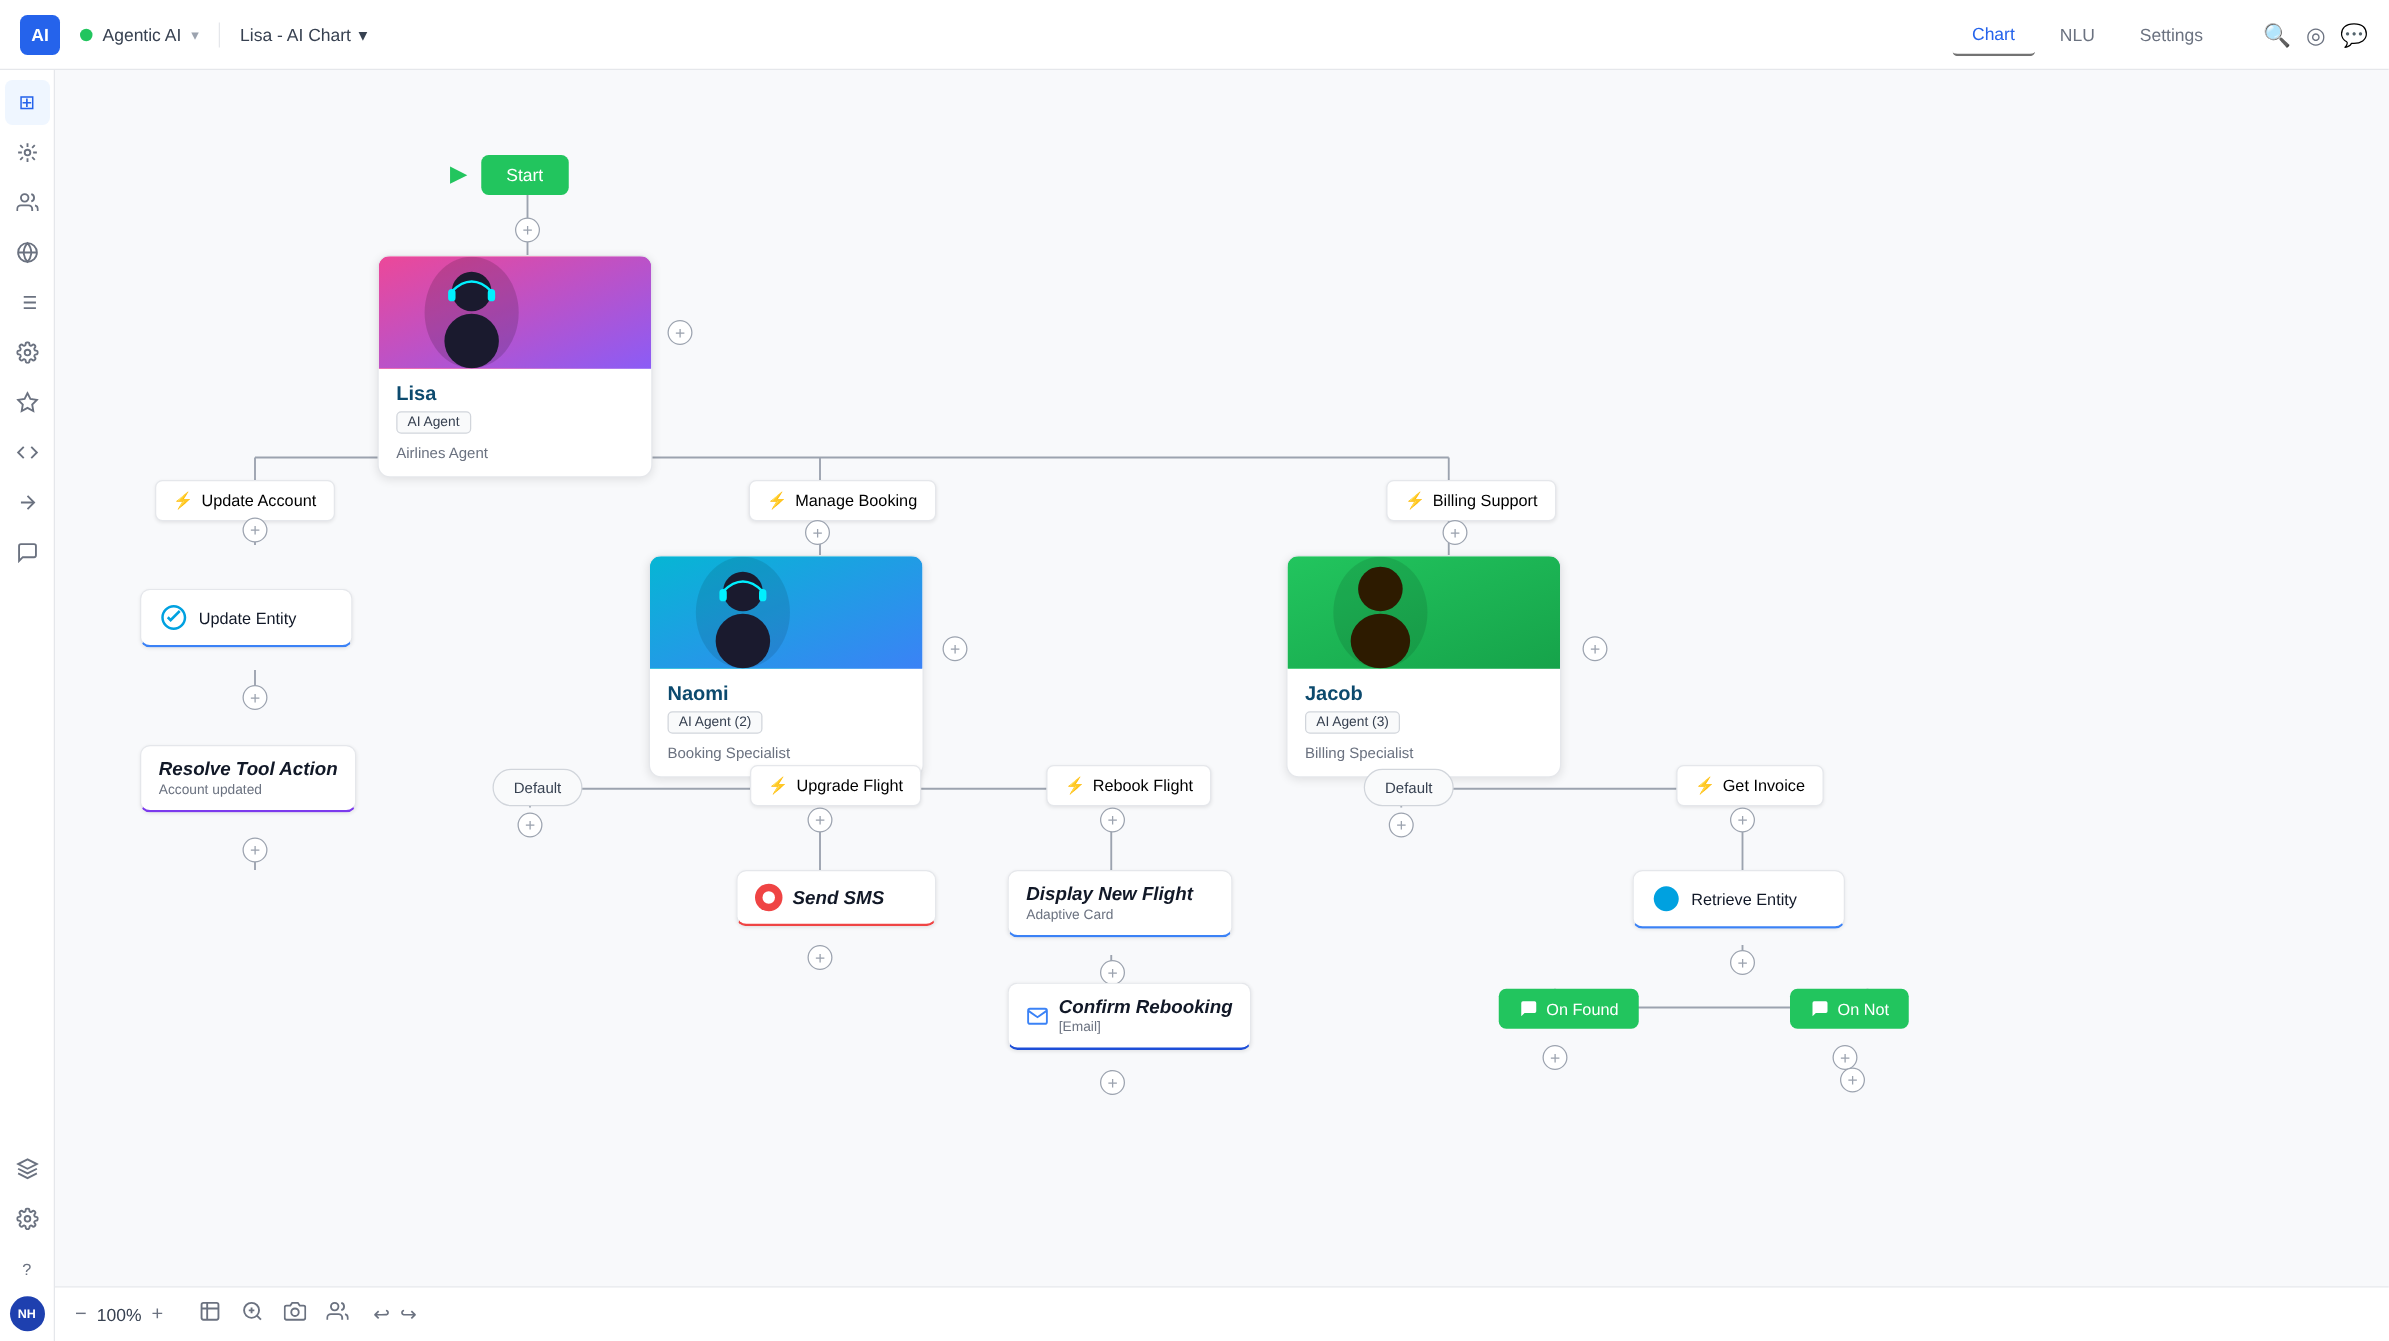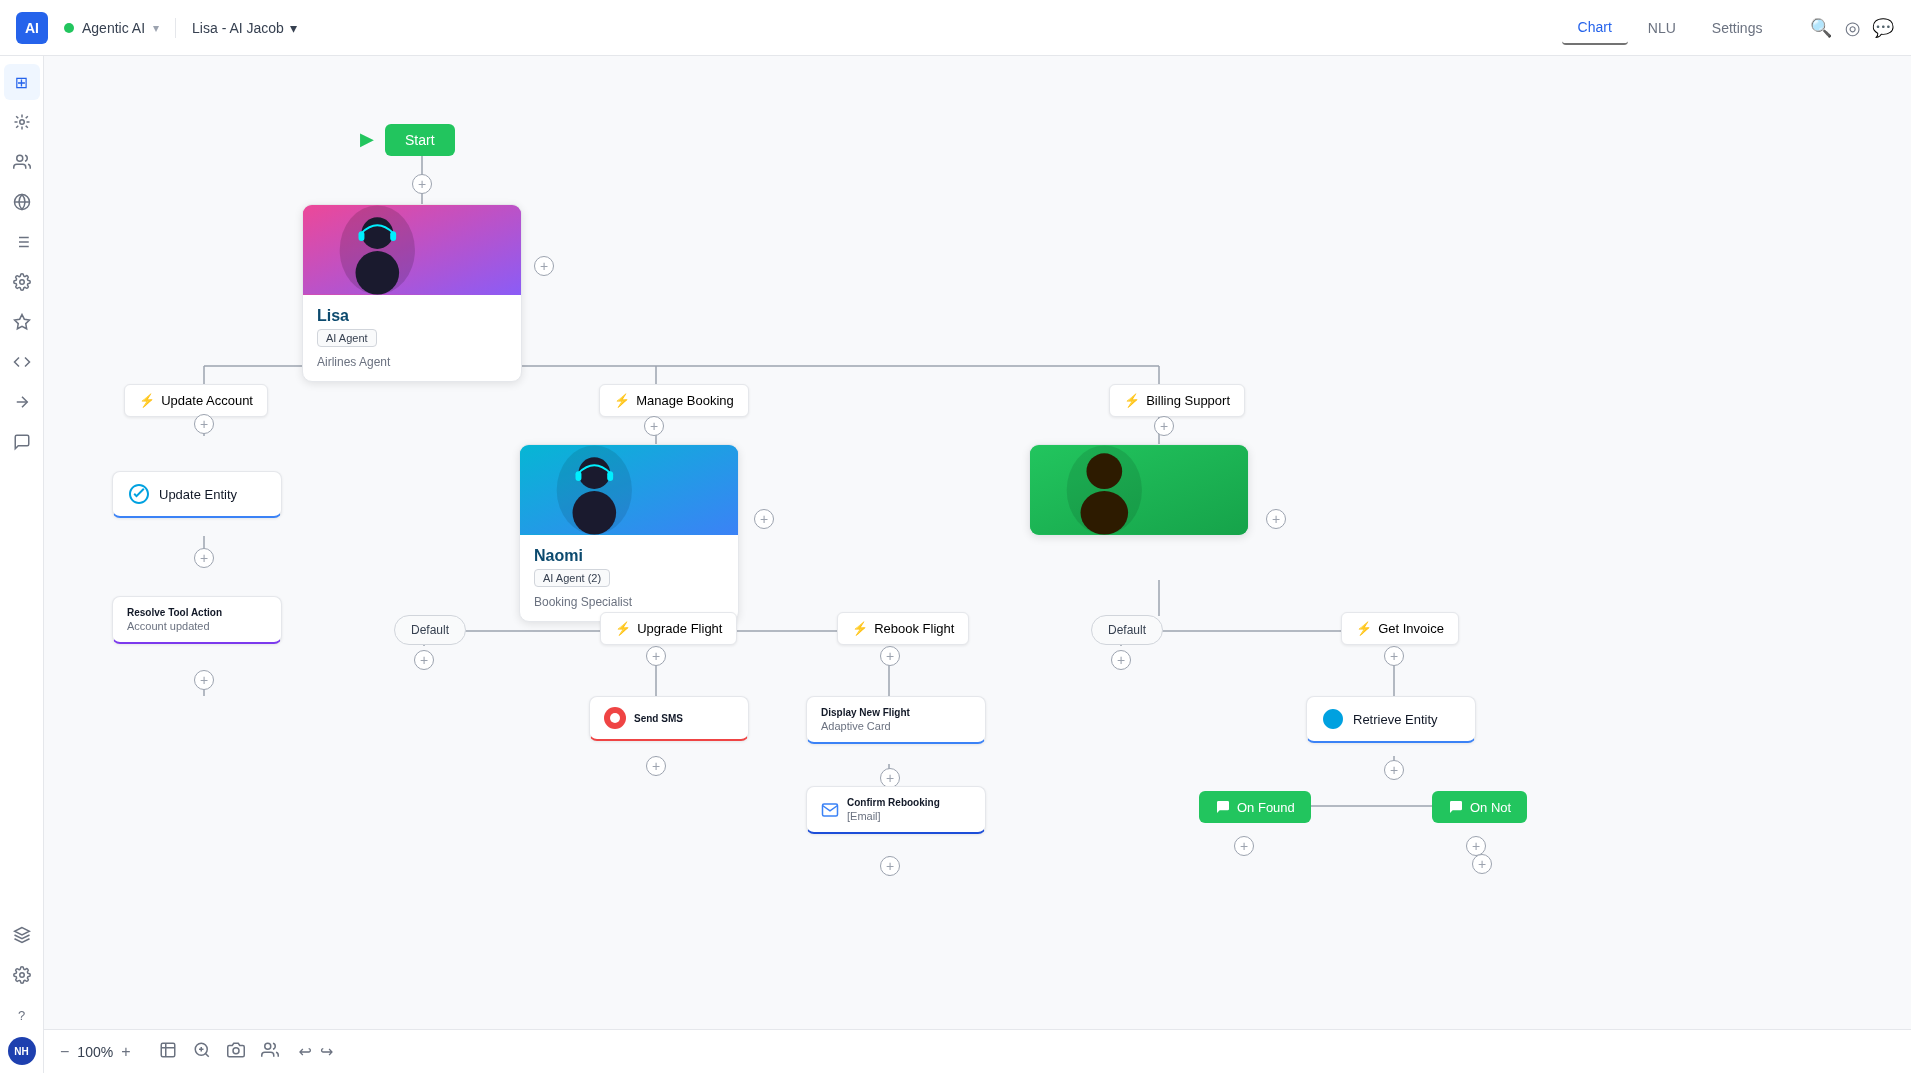--- a/index.html
+++ b/index.html
@@ -77,21 +77,21 @@
       border: 1px solid #e5e7eb; box-shadow: 0 1px 3px rgba(0,0,0,0.08);
       white-space: nowrap; cursor: pointer;
     }
 
     
     .action-node {
       padding: 10px 14px; border-radius: 8px; background: #fff;
       border: 1px solid #e5e7eb; box-shadow: 0 1px 3px rgba(0,0,0,0.08);
       min-width: 160px;
     }
-    .action-node-title { font-size: 10px; font-weight: 600; color: #111827; }
+    .action-node-title { font-size: 15px; font-weight: 600; color: #111827; font-style: italic; }
     .action-node-sub { font-size: 11px; color: #6b7280; margin-top: 2px; }
 
     
     .sf-node {
       display: flex; align-items: center; gap: 8px; padding: 10px 14px;
       border-radius: 8px; background: #fff; border: 1px solid #e5e7eb;
       box-shadow: 0 1px 3px rgba(0,0,0,0.08); min-width: 160px;
     }
     .sf-icon { width: 24px; height: 24px; }
 
@@ -141,21 +141,21 @@
   <div class="topbar-logo">
     <span>AI</span>
   </div>
   <div class="topbar-brand">
     <span class="brand-dot"></span>
     <span class="brand-name">Agentic AI</span>
     <span class="brand-chevron">▾</span>
   </div>
   <div class="topbar-divider"></div>
   <div class="agent-selector">
-    <span>Lisa - AI Jacob</span>
+    <span>Lisa - AI Chart</span>
     <span>▾</span>
   </div>
   <div class="topbar-nav">
     <div class="nav-item active">Chart</div>
     <div class="nav-item">NLU</div>
     <div class="nav-item">Settings</div>
   </div>
   <div class="topbar-actions">
     <span class="action-btn">🔍</span>
     <span class="action-btn">◎</span>
@@ -436,20 +436,25 @@
                 <stop offset="0%" style="stop-color:#22c55e"></stop>
                 <stop offset="100%" style="stop-color:#16a34a"></stop>
               </linearGradient>
             </defs>
             <rect width="220" height="90" fill="url(#pg3)"></rect>
             <ellipse cx="75" cy="45" rx="38" ry="45" fill="rgba(0,0,0,0.1)"></ellipse>
             <circle cx="75" cy="26" r="18" fill="#2d1b00"></circle>
             <ellipse cx="75" cy="68" rx="24" ry="22" fill="#2d1b00"></ellipse>
           </svg>
         </div>
+        <div class="agent-card-body">
+          <div class="agent-card-name">Jacob</div>
+          <div class="agent-badge">AI Agent (3)</div>
+          <div class="agent-card-desc">Billing Specialist</div>
+        </div>
       </div>
     </div>
 
     <div class="plus-btn" style="left:1222px;top:453px;">+</div>
 
     <div style="position:absolute;left:350px;top:559px;">
       <div class="route-node">Default</div>
     </div>
 
     <div class="plus-btn" style="left:370px;top:594px;">+</div>

